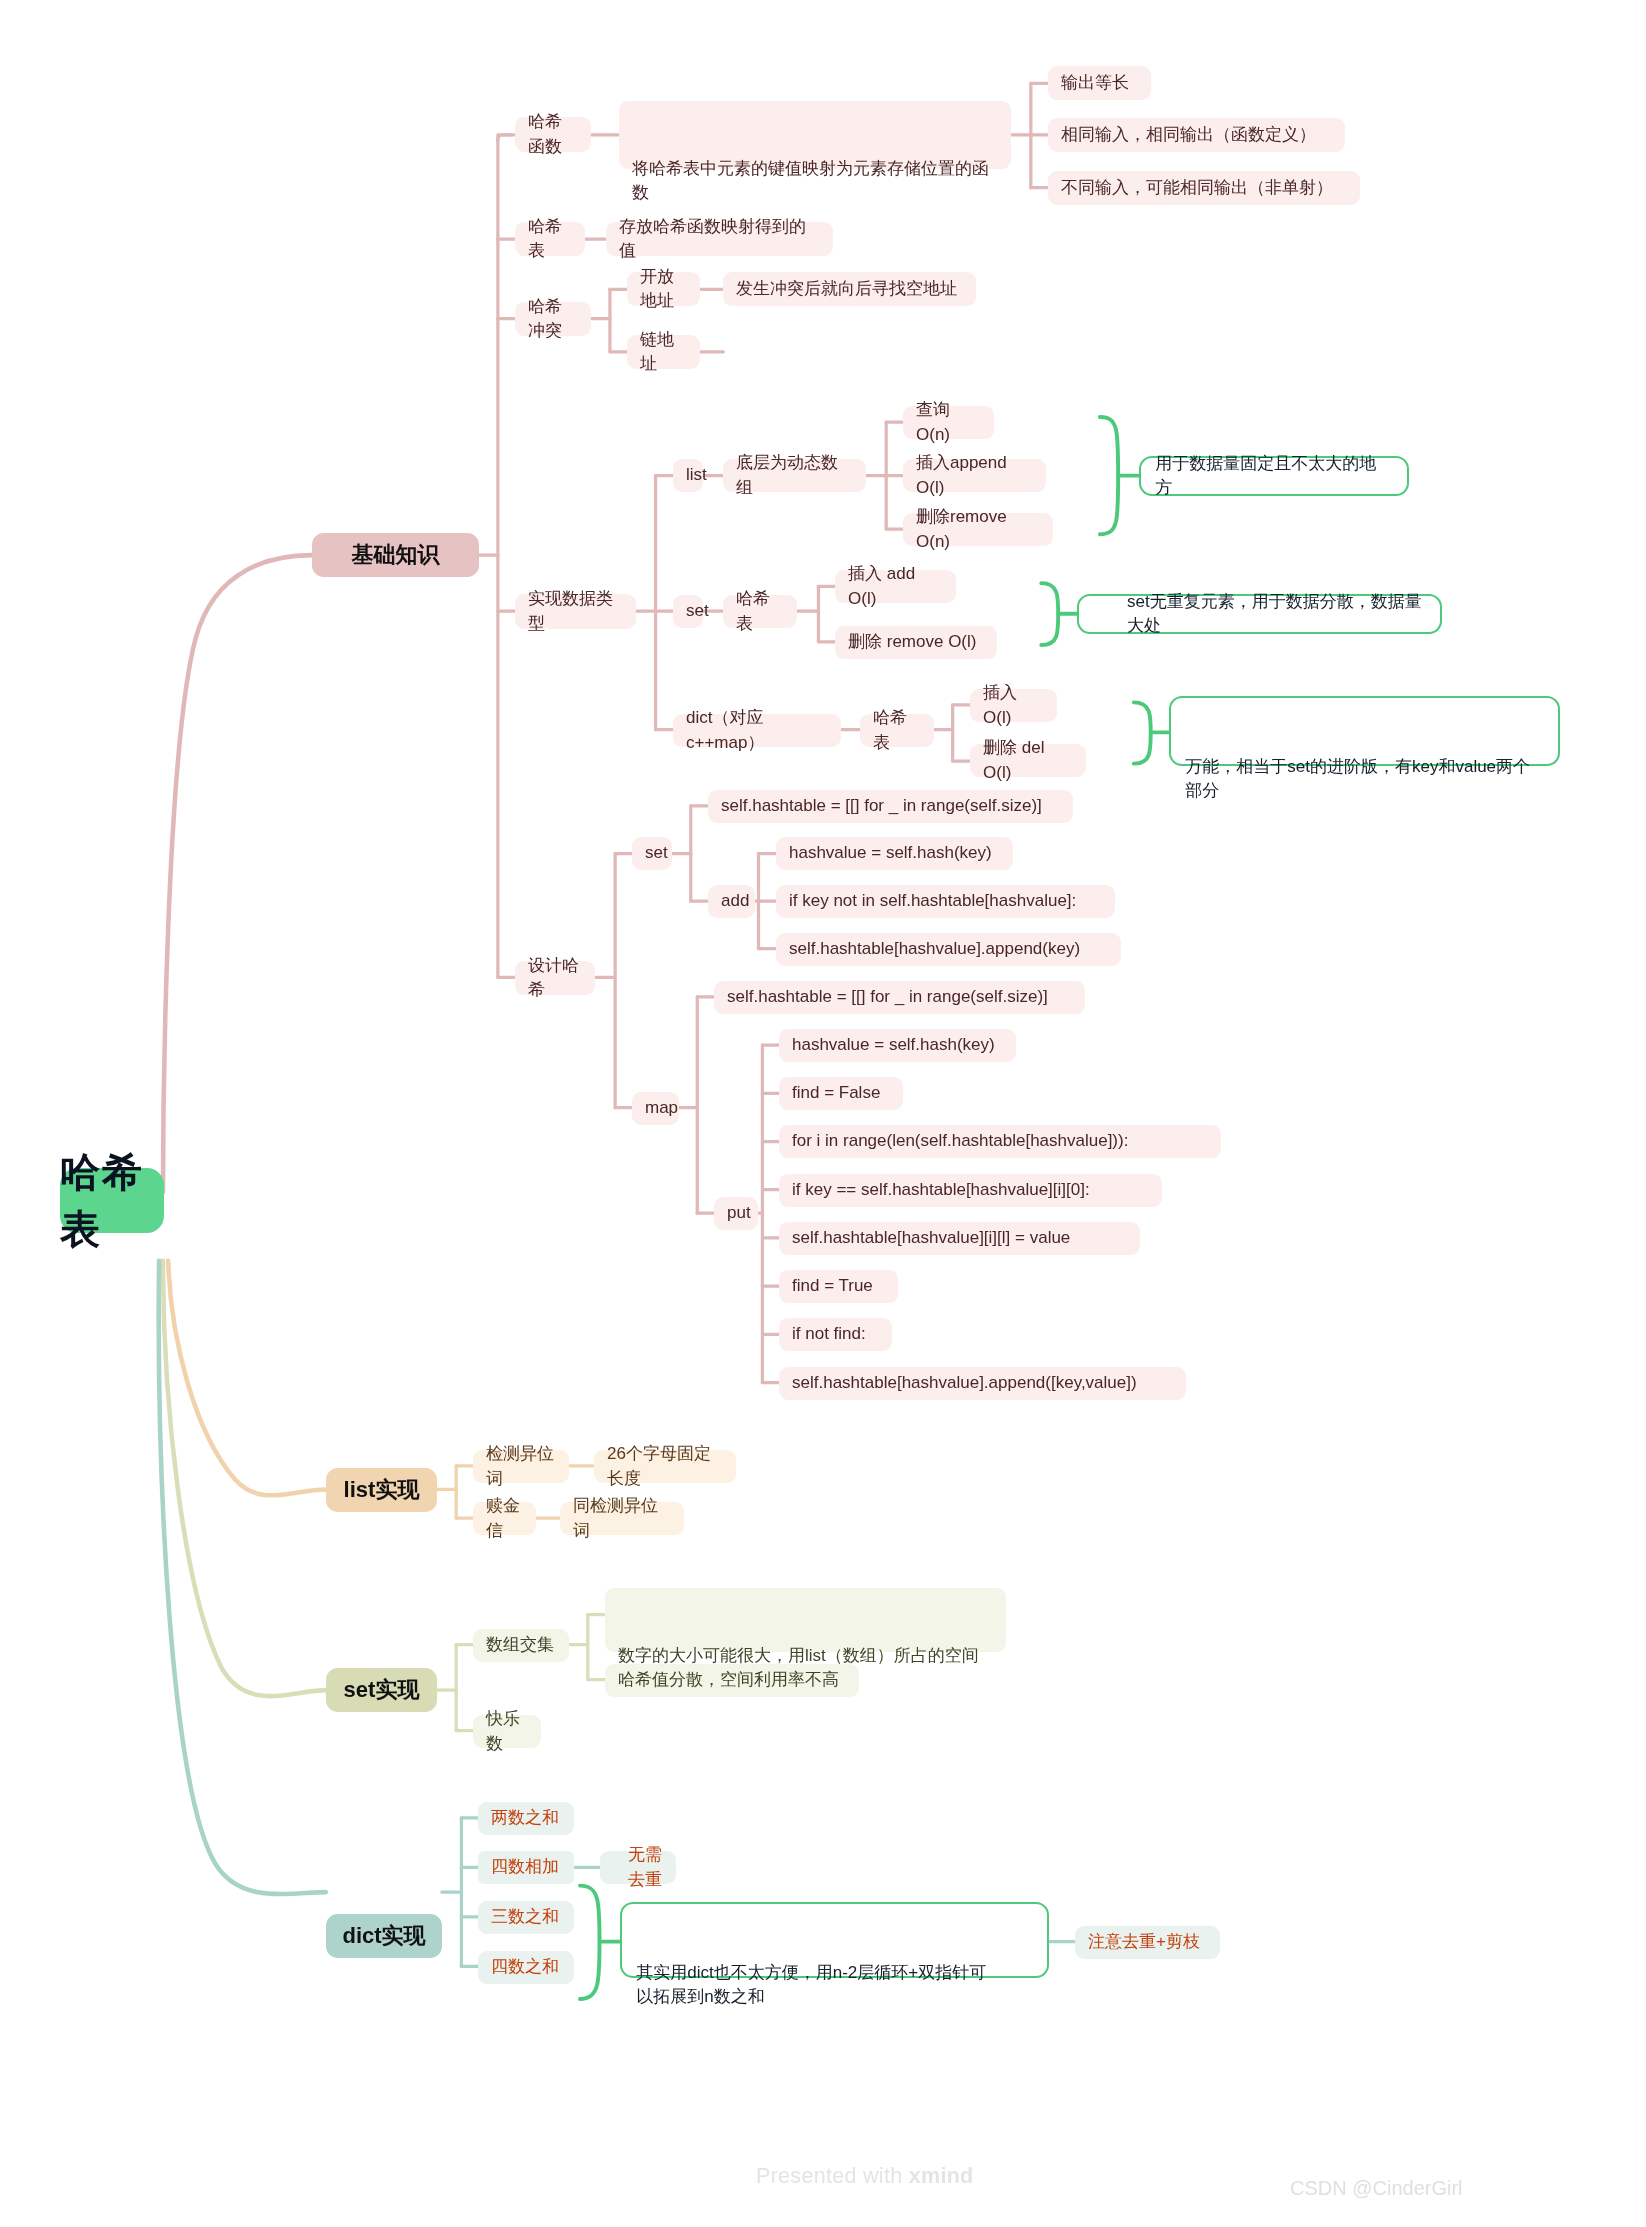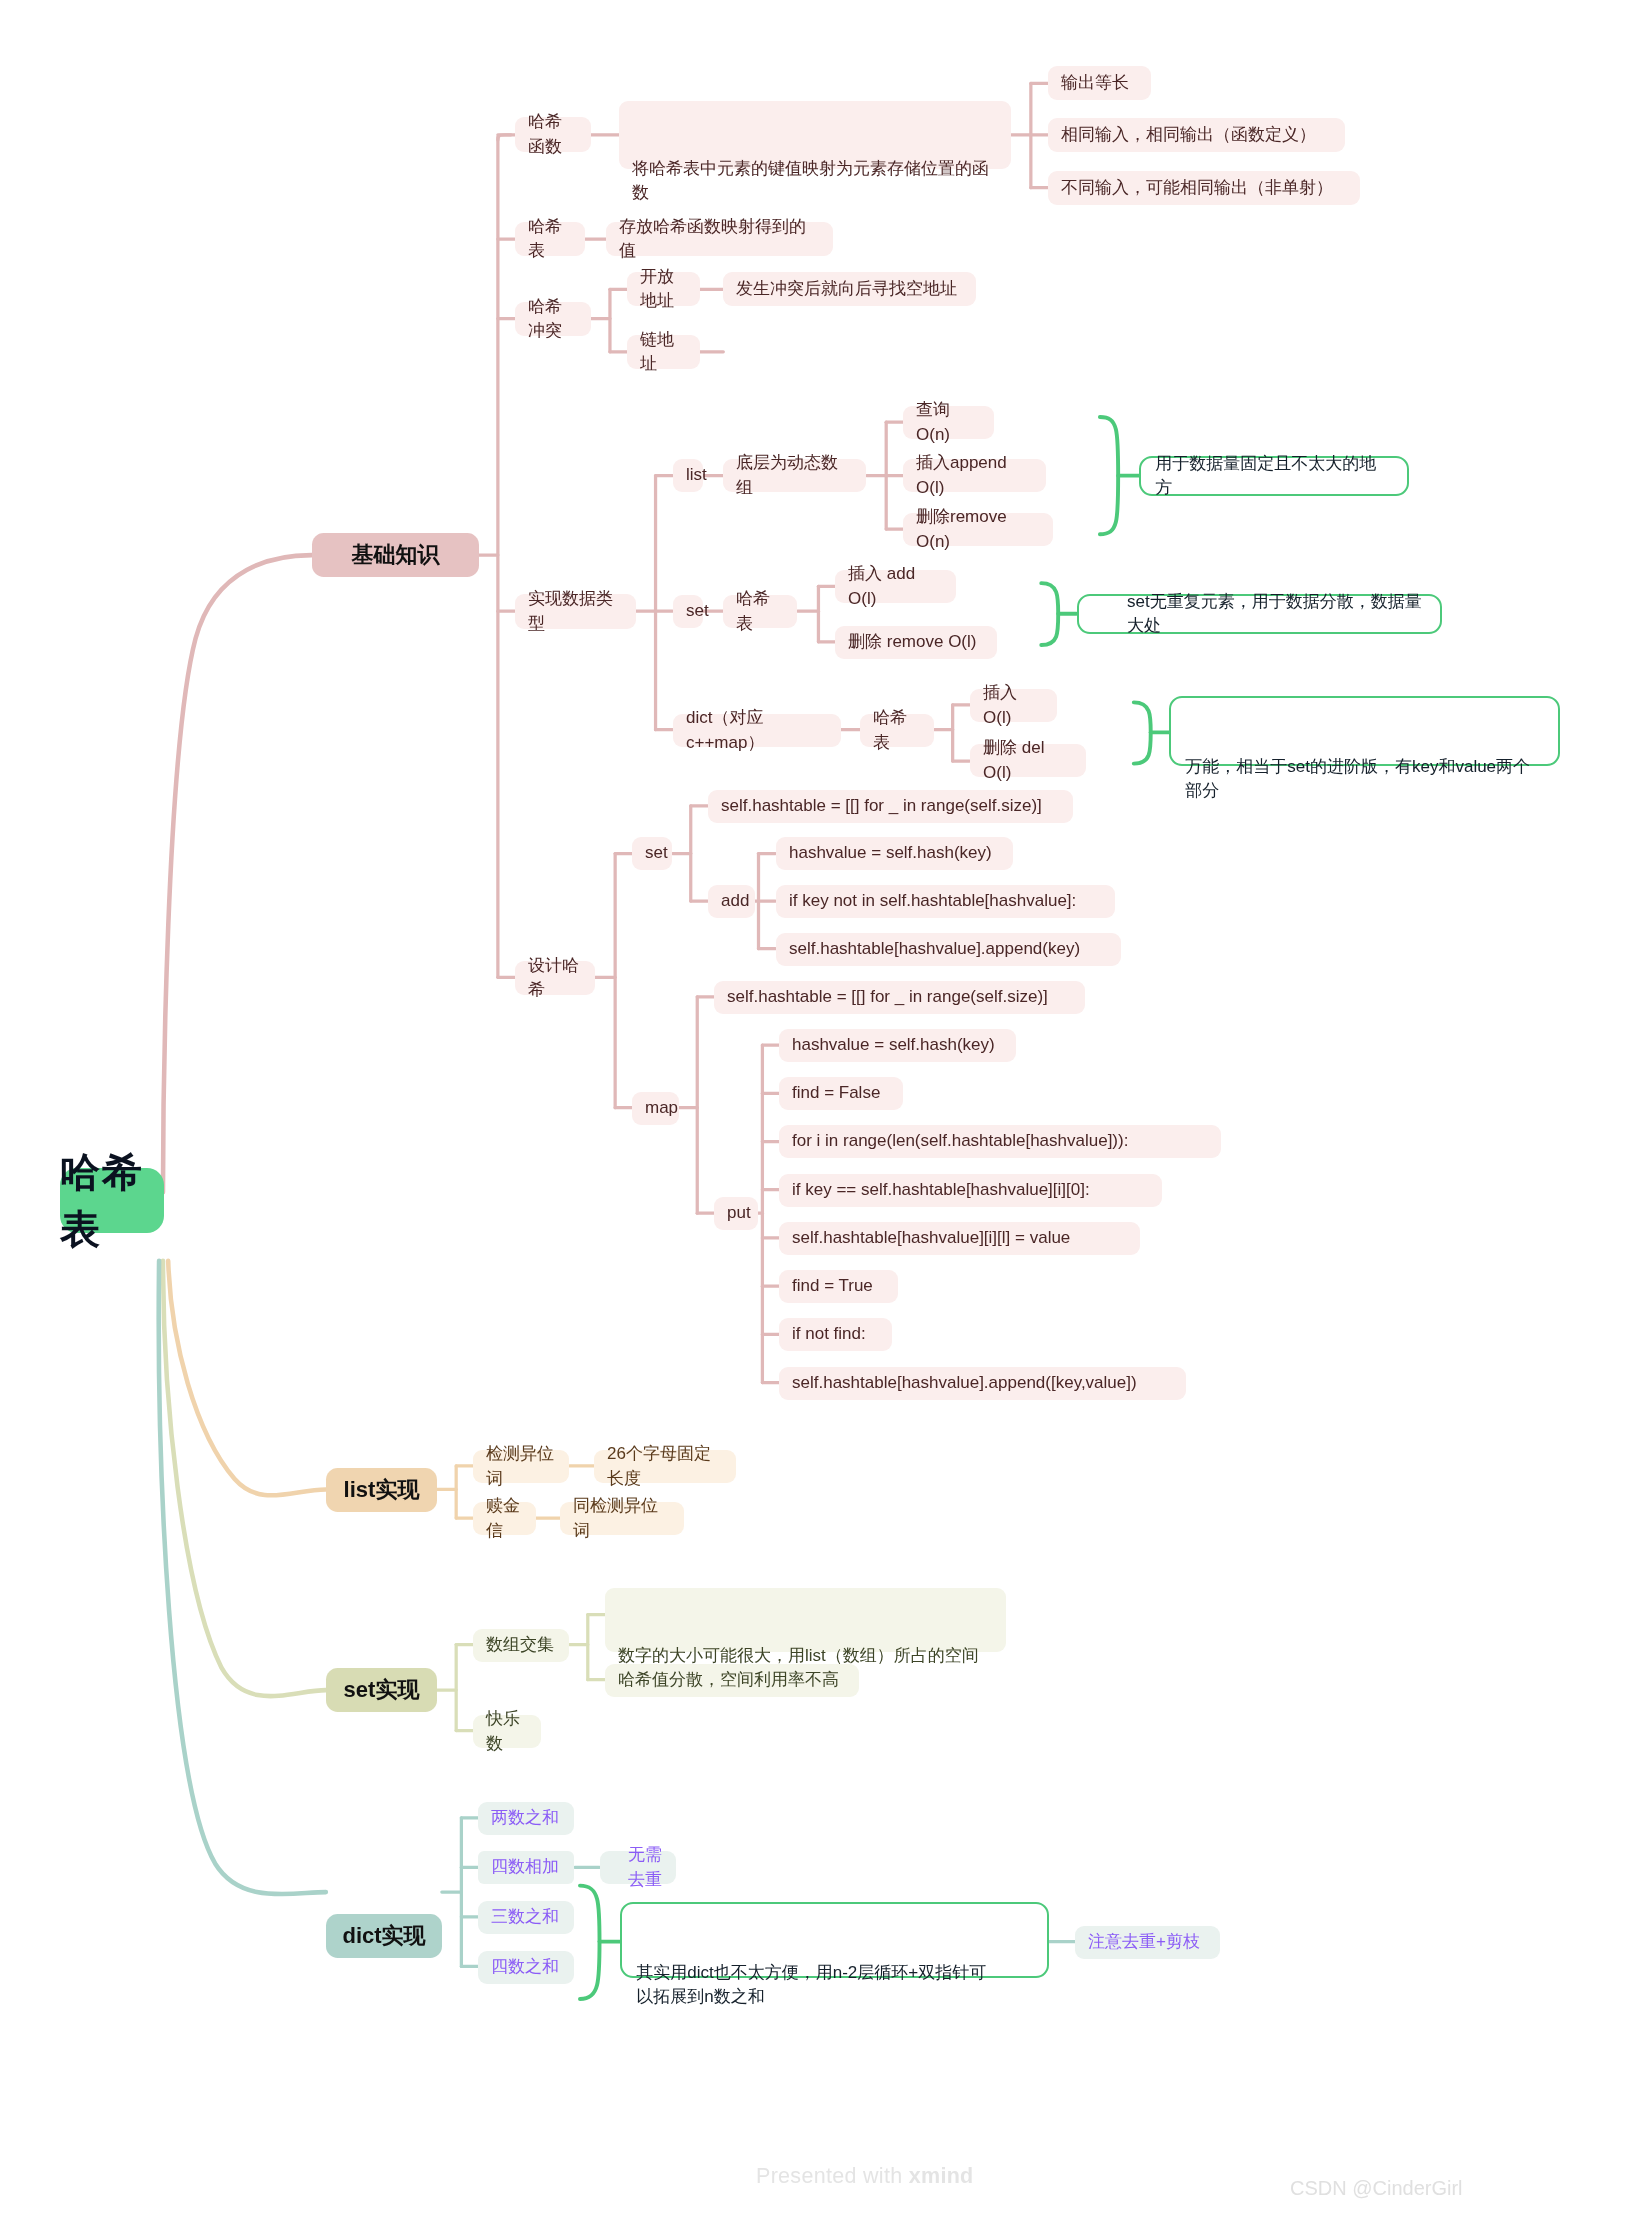--- a/index.html
+++ b/index.html
@@ -33,21 +33,21 @@
   .main.pink{background:#e6c2c2;}
   .main.orange{background:#f0d5b0;}
   .main.olive{background:#d8dcb4;}
   .main.teal{background:#aed3cb;margin-top:44px;}
 
   
   .chip{font-size:17px;padding:7.8px 13px;}
   .chip.pinkbg{background:#fbeeed;color:#4a2626;}
   .chip.orangebg{background:#fcf1e3;color:#5a3a1b;}
   .chip.olivebg{background:#f4f5e9;color:#3c4426;}
-  .chip.tealbg{background:#eaf2ef;color:#8b5cf6;}
+  .chip.tealbg{background:#eaf2ef;color:#c2410c;}
 
   
   .callout{
     background:#ffffff;border:2px solid #4cc97a;border-radius:13px;
     font-size:17px;color:#15202b;padding:9px 14.3px;
   }
 
   .wrap{display:block;}
   .node span{display:block;}
 

